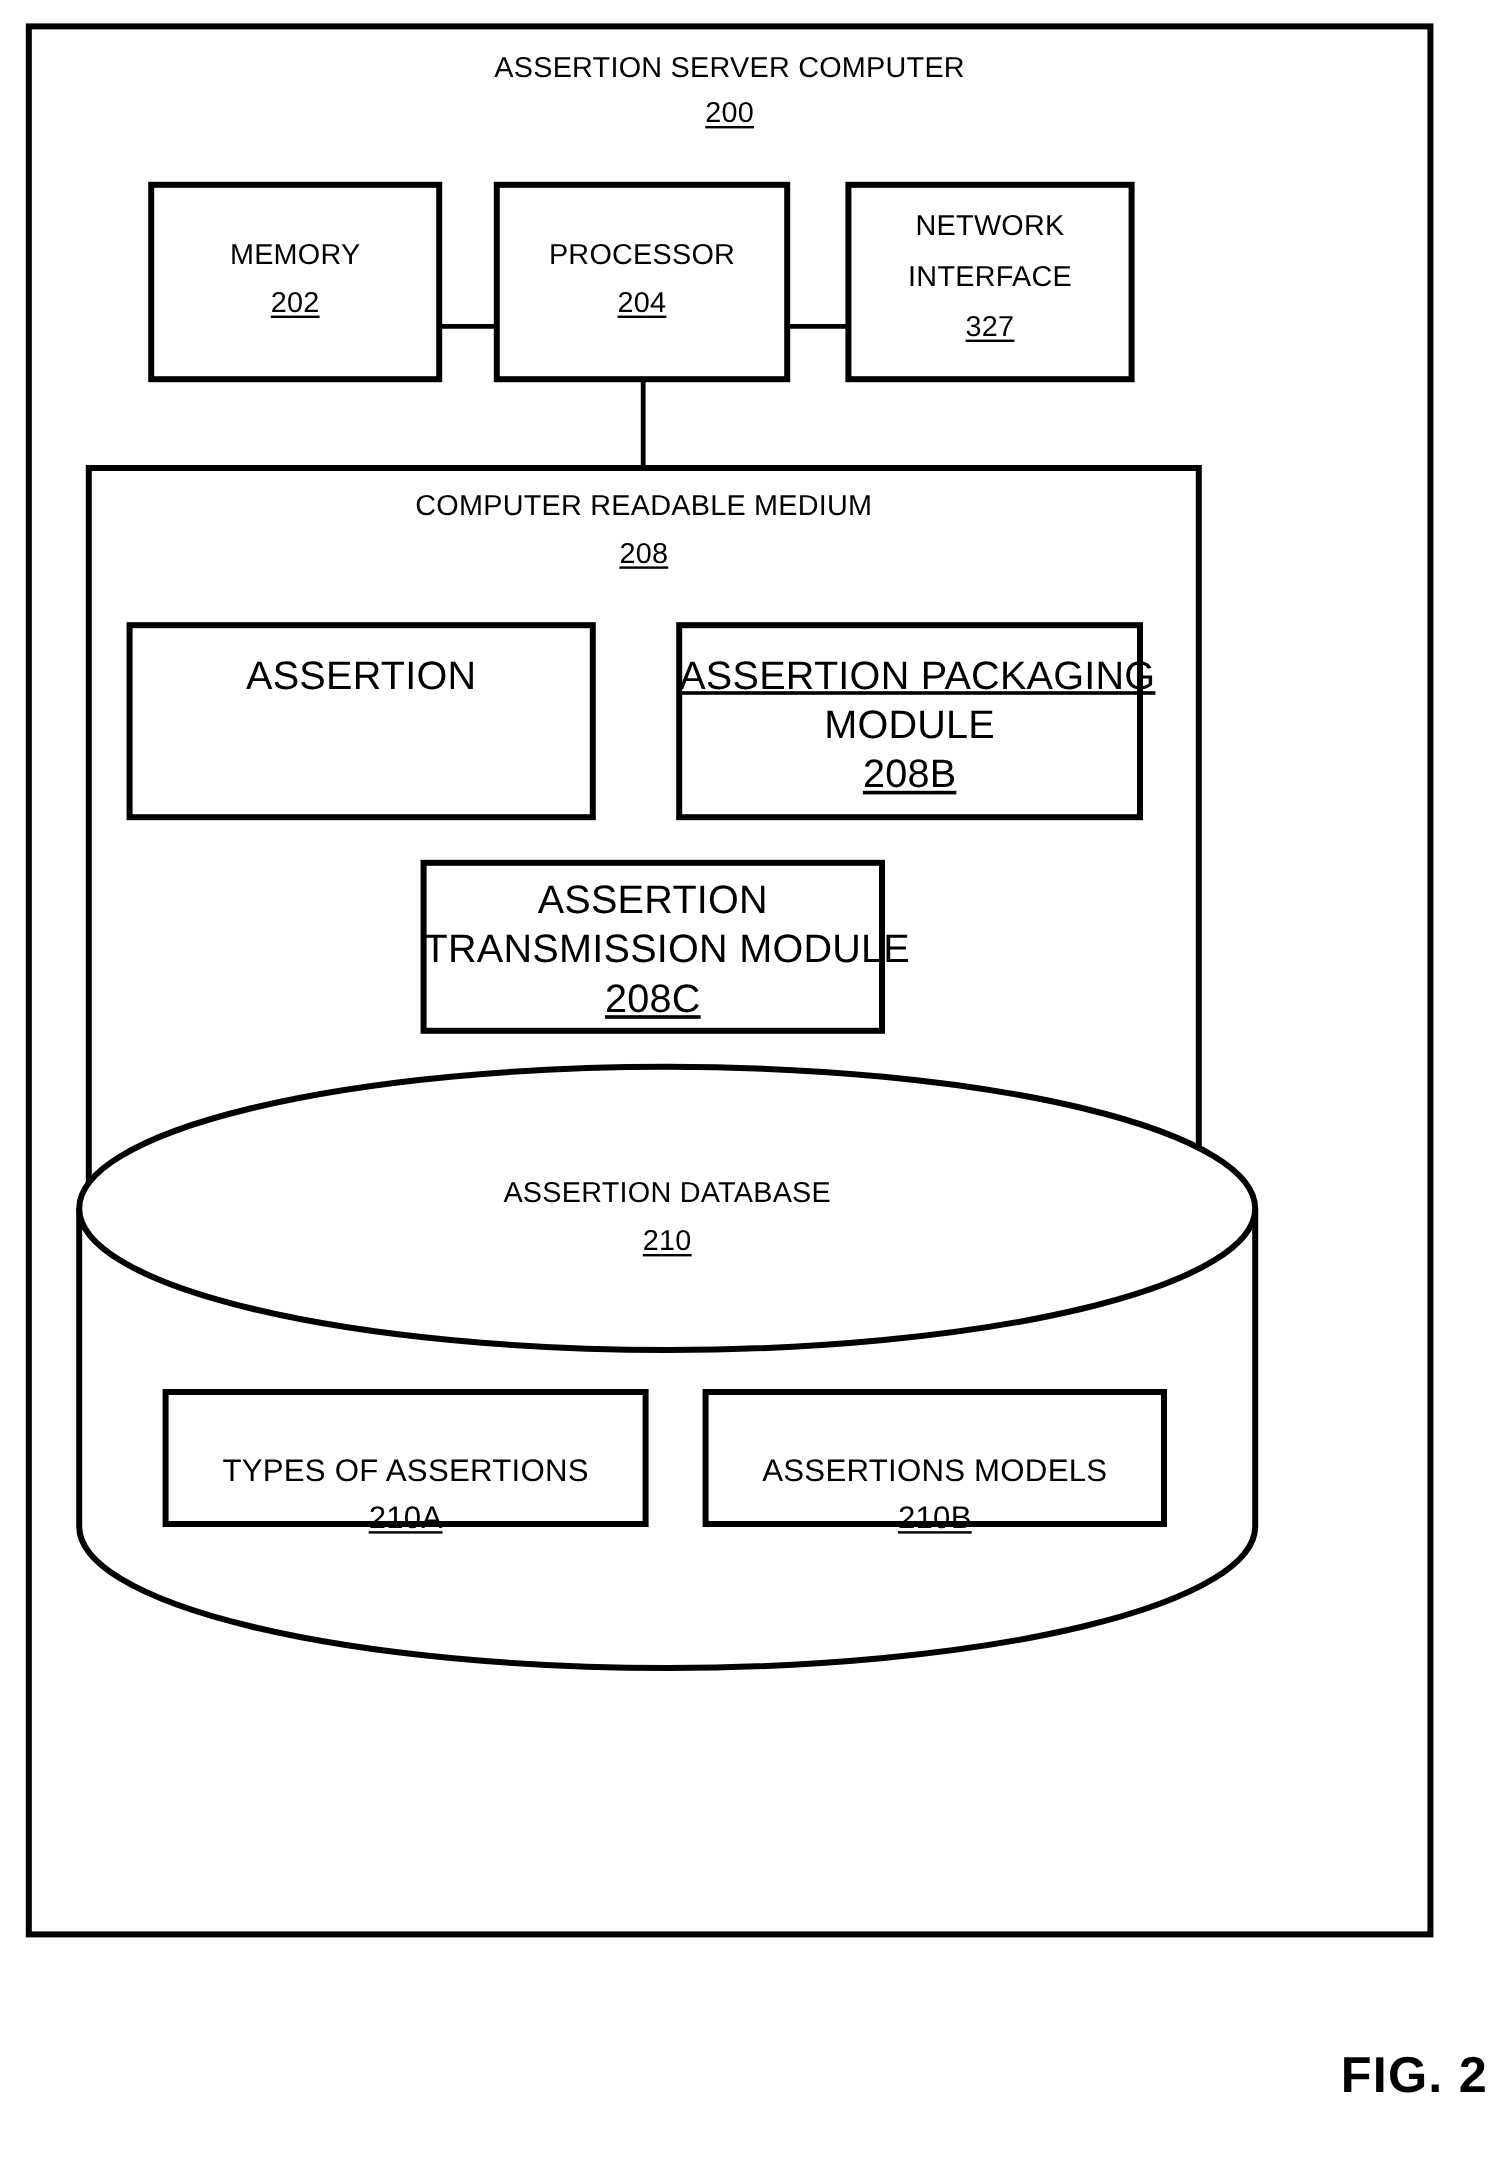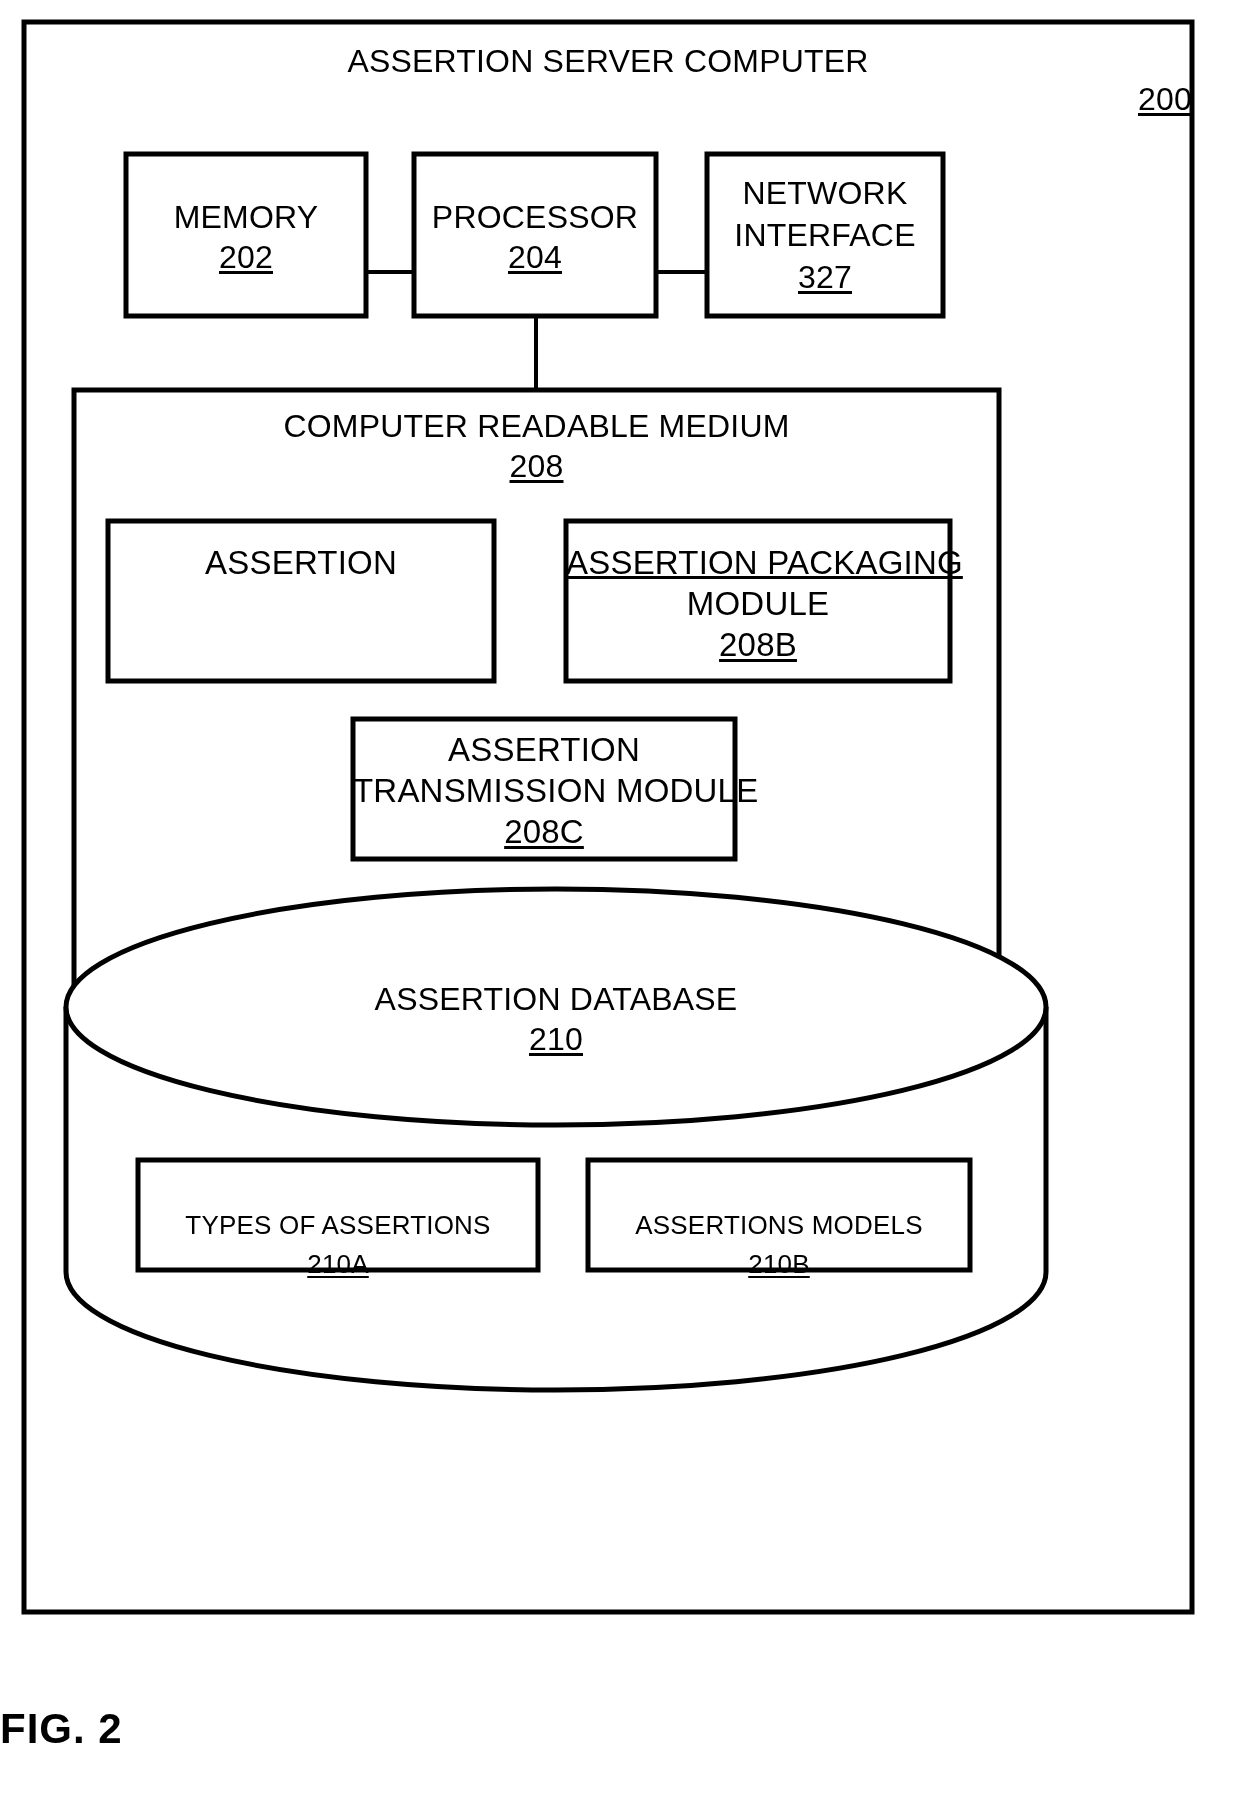--- a/index.html
+++ b/index.html
@@ -28,28 +28,28 @@
     height: 1816px;
   }
   .lbl {
     position: absolute;
     text-align: center;
     line-height: 1.12;
     letter-spacing: 0.2px;
     white-space: nowrap;
     color: #000;
   }
-  .t28 { font-size: 32px; }
+  .t28 { font-size: 24px; }
   .t27 { font-size: 33px; }
   .t26 { font-size: 26px; margin-top: 36px; }
   .u { text-decoration: underline; text-underline-offset: 3px; }
   .fig-caption {
     position: absolute;
     width: 1240px;
-    text-align: left;
+    text-align: right;
     font-size: 42px;
     font-weight: bold;
     letter-spacing: 1px;
   }
 </style>
 </head>
 <body>
 
 <div id="figure-root">
 
@@ -77,21 +77,21 @@
     <path d="M 66 1007 L 66 1272 A 490 118 0 0 0 1046 1272 L 1046 1007" fill="#ffffff" stroke="#000" stroke-width="5"></path>
     <ellipse cx="556" cy="1007" rx="490" ry="118" fill="#ffffff" stroke="#000" stroke-width="5"></ellipse>
 
     <rect x="138" y="1160" width="400" height="110" fill="none" stroke="#000" stroke-width="5"></rect>
     <rect x="588" y="1160" width="382" height="110" fill="none" stroke="#000" stroke-width="5"></rect>
   </svg>
 
   <div class="lbl t28" style="left:24px; top:44px; width:1168px;">
     <span>ASSERTION SERVER COMPUTER</span>
   </div>
-  <div class="lbl t28" style="left:24px; top:82px; width:1168px;text-align:right;">
+  <div class="lbl t28" style="left:24px; top:82px; width:1168px;">
     <span class="u">200</span>
   </div>
 
   <div class="lbl t28" style="left:126px; top:200px; width:240px;">
     <span>MEMORY</span>
   </div>
   <div class="lbl t28" style="left:126px; top:240px; width:240px;">
     <span class="u">202</span>
   </div>
 

